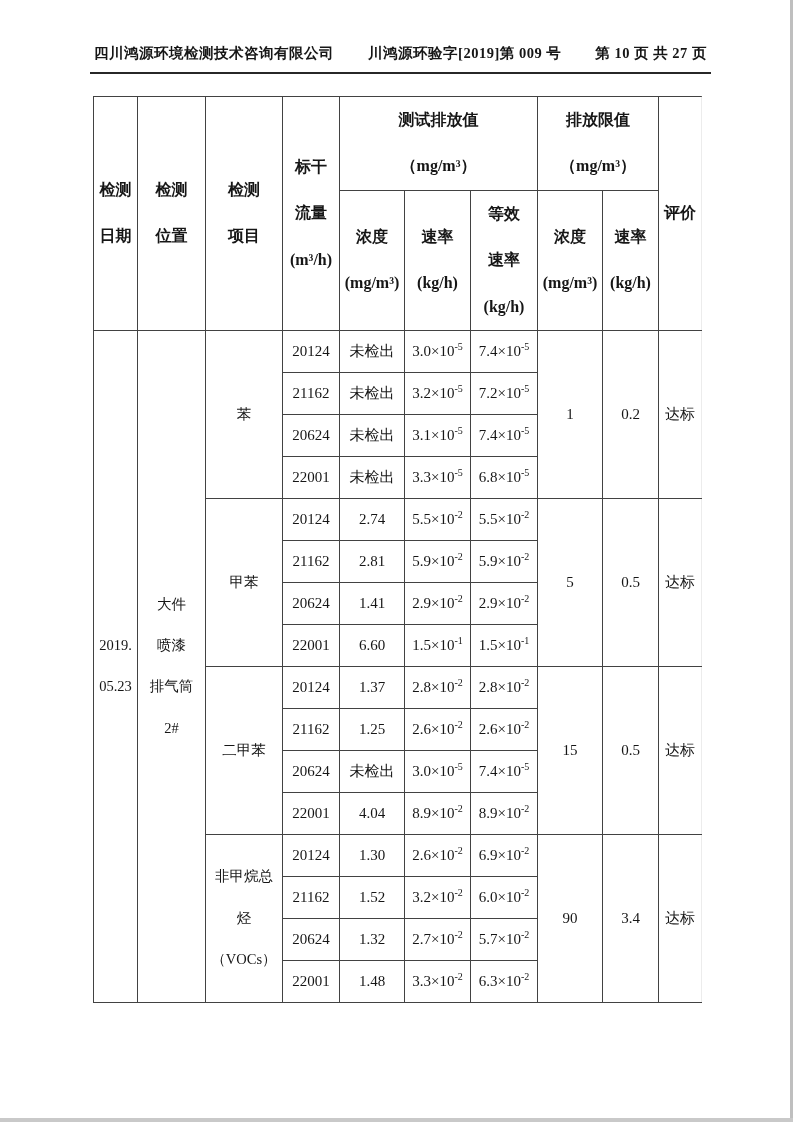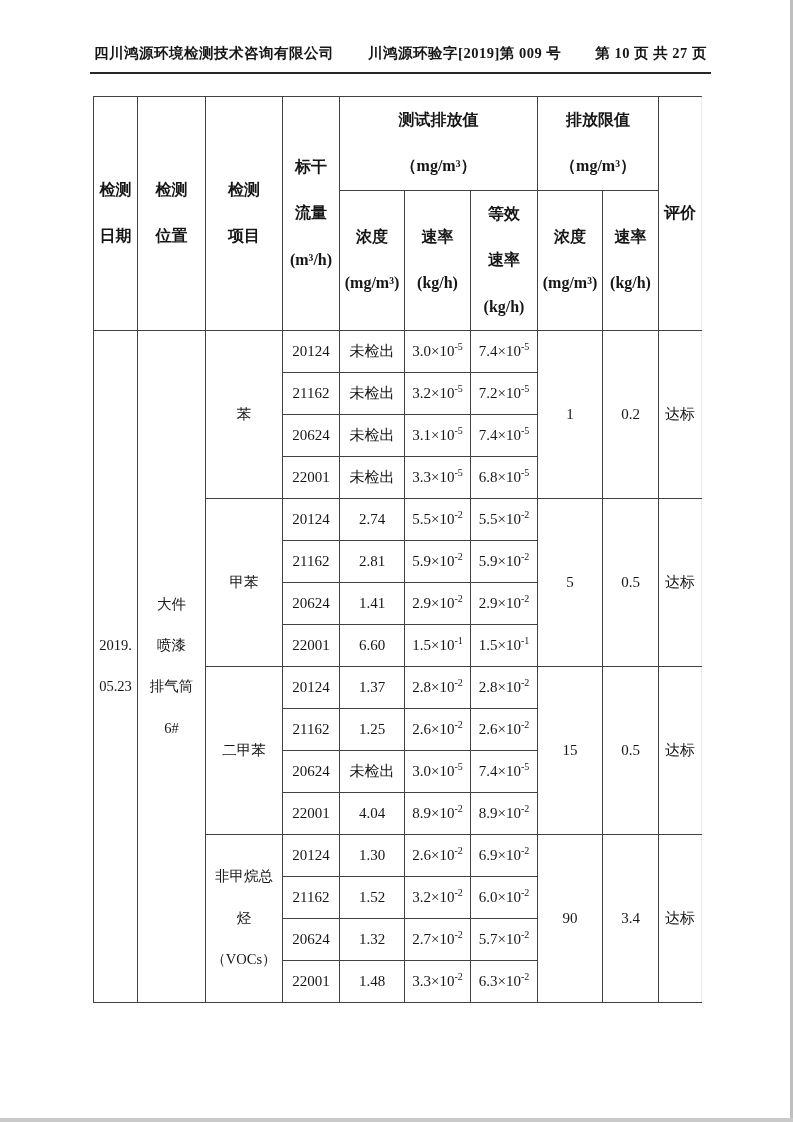--- a/index.html
+++ b/index.html
@@ -137,21 +137,21 @@
       </tr>
     </thead>
     <tbody>
 
       <tr>
         <td rowspan="16" class="ml">2019.
 05.23</td>
         <td rowspan="16" class="ml">大件
 喷漆
 排气筒
-6#</td>
+2#</td>
         <td rowspan="4" class="ml">苯</td>
         <td>20124</td>
         <td>未检出</td>
         <td><span>3.0×10</span><sup>-5</sup></td>
         <td><span>7.4×10</span><sup>-5</sup></td>
         <td rowspan="4">1</td>
         <td rowspan="4">0.2</td>
         <td rowspan="4" class="last-col">达标</td>
       </tr>
       <tr>

